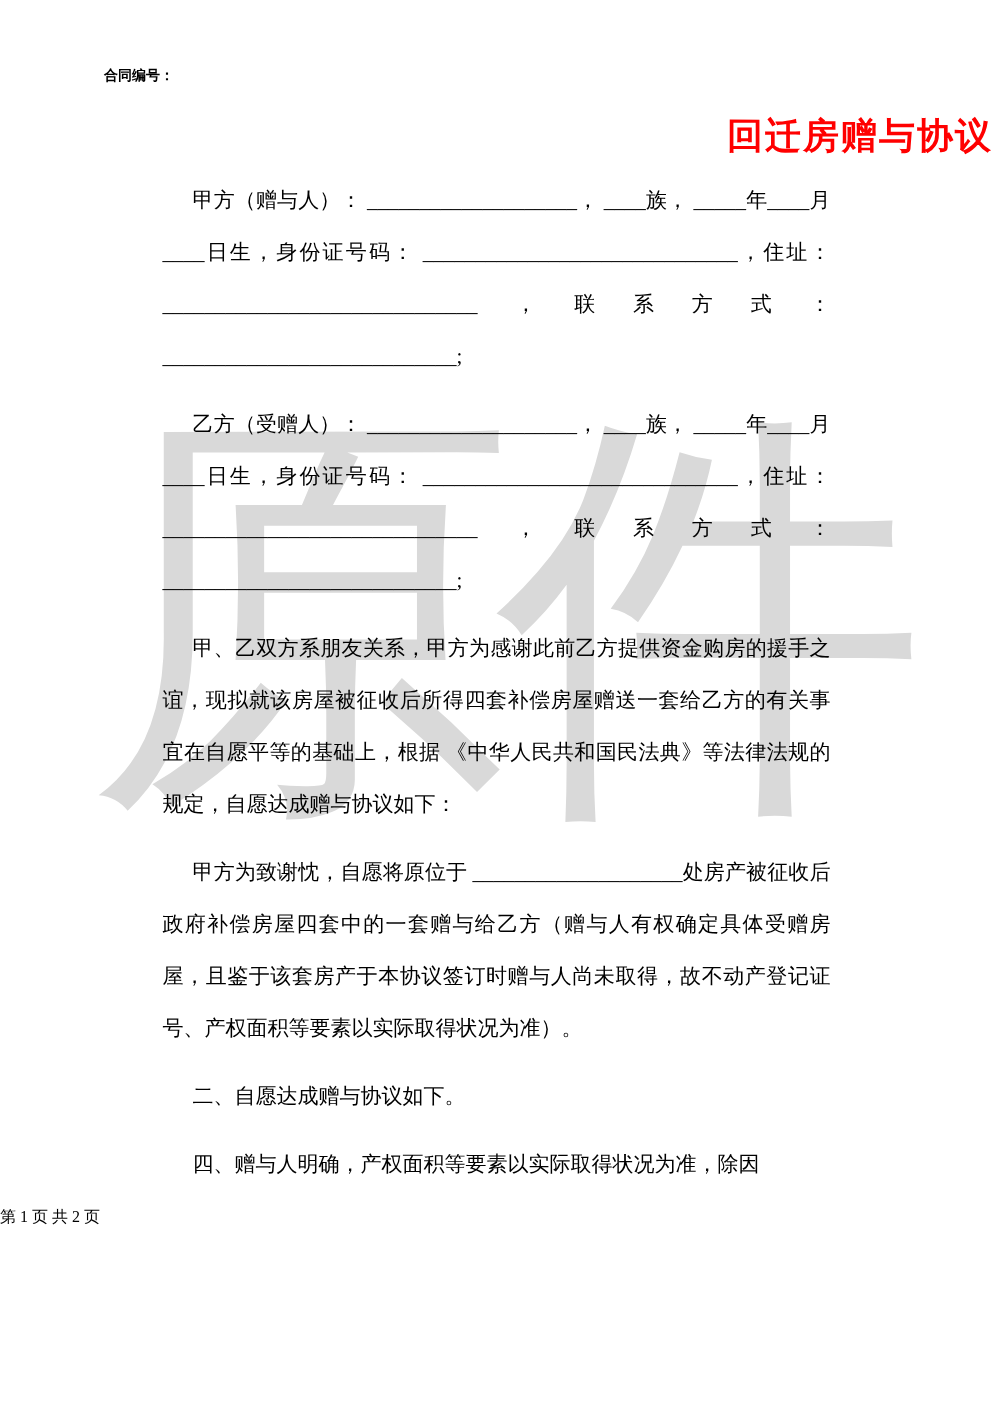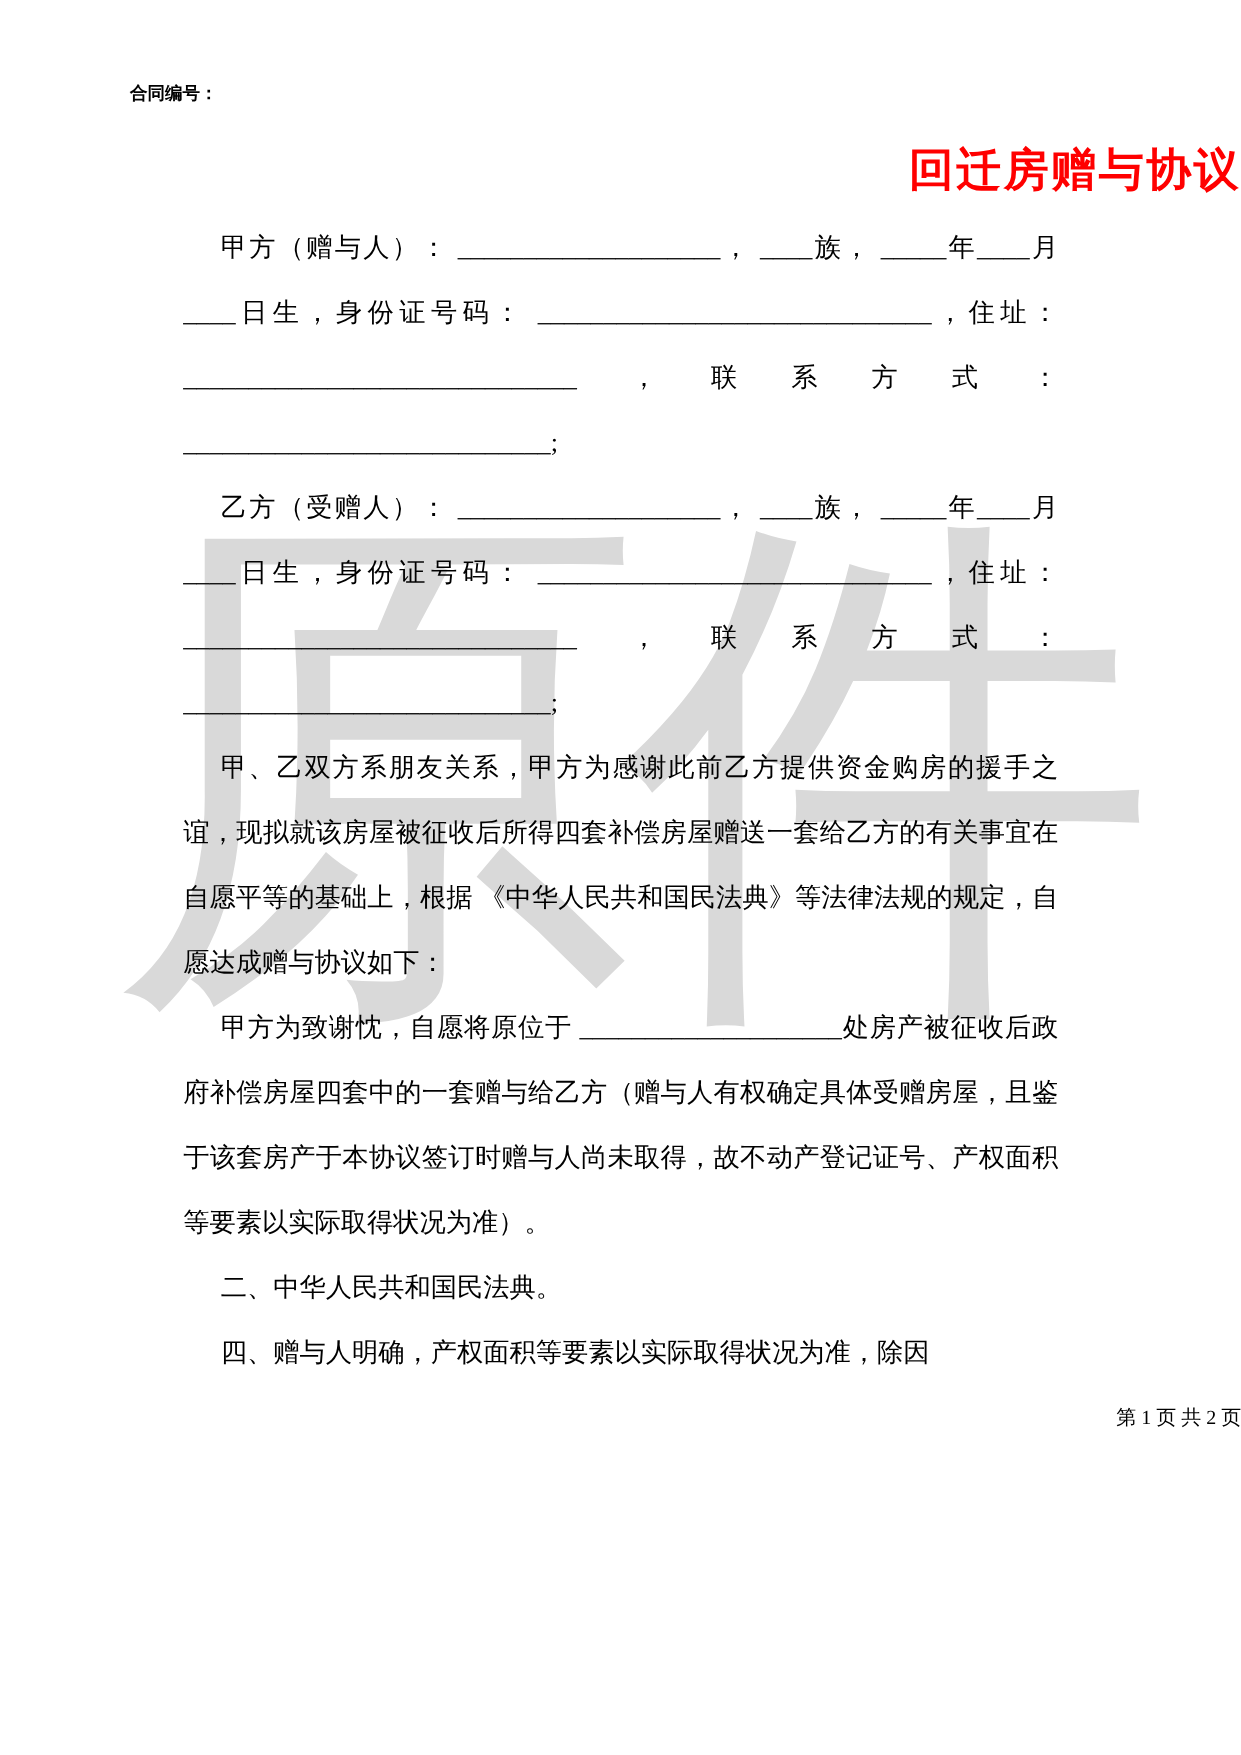--- a/index.html
+++ b/index.html
@@ -50,46 +50,46 @@
     letter-spacing: 2px;
   }
   .body {
     width: 700px;
     margin: 14px auto 0 auto;
     font-size: 21px;
     line-height: 52px;
     text-align: justify;
   }
   .body p {
-    margin: 0;
+    margin: 16px;
     padding: 0;
     text-indent: 30px;
   }
   .footer {
     margin-top: 16px;
-    text-align: right;
+    text-align: left;
     font-size: 16px;
     line-height: 22px;
   }
 </style>
 </head>
 <body>
 
 <div class="page">
   <div class="watermark" style="color: rgb(217, 217, 217);">原件</div>
 
   <div class="content">
     <div class="contract-no">合同编号：</div>
 
     <h1 class="title" style="color: rgb(255, 0, 0);">回迁房赠与协议</h1>
 
     <div class="body">
       <p>甲方（赠与人）： ____________________， ____族， _____年____月____日生，身份证号码： ______________________________，住址： ______________________________，联系方式： ____________________________;</p>
       <p>乙方（受赠人）： ____________________， ____族， _____年____月____日生，身份证号码： ______________________________，住址： ______________________________，联系方式： ____________________________;</p>
       <p>甲、乙双方系朋友关系，甲方为感谢此前乙方提供资金购房的援手之谊，现拟就该房屋被征收后所得四套补偿房屋赠送一套给乙方的有关事宜在自愿平等的基础上，根据 《中华人民共和国民法典》等法律法规的规定，自愿达成赠与协议如下：</p>
       <p>甲方为致谢忱，自愿将原位于 ____________________处房产被征收后政府补偿房屋四套中的一套赠与给乙方（赠与人有权确定具体受赠房屋，且鉴于该套房产于本协议签订时赠与人尚未取得，故不动产登记证号、产权面积等要素以实际取得状况为准）。</p>
-      <p>二、中华人民共和国民法典。</p>
+      <p>二、自愿达成赠与协议如下。</p>
       <p>四、赠与人明确，产权面积等要素以实际取得状况为准，除因</p>
     </div>
 
     <div class="footer">第 1 页 共 2 页</div>
   </div>
 </div>
 
 </body></html>

